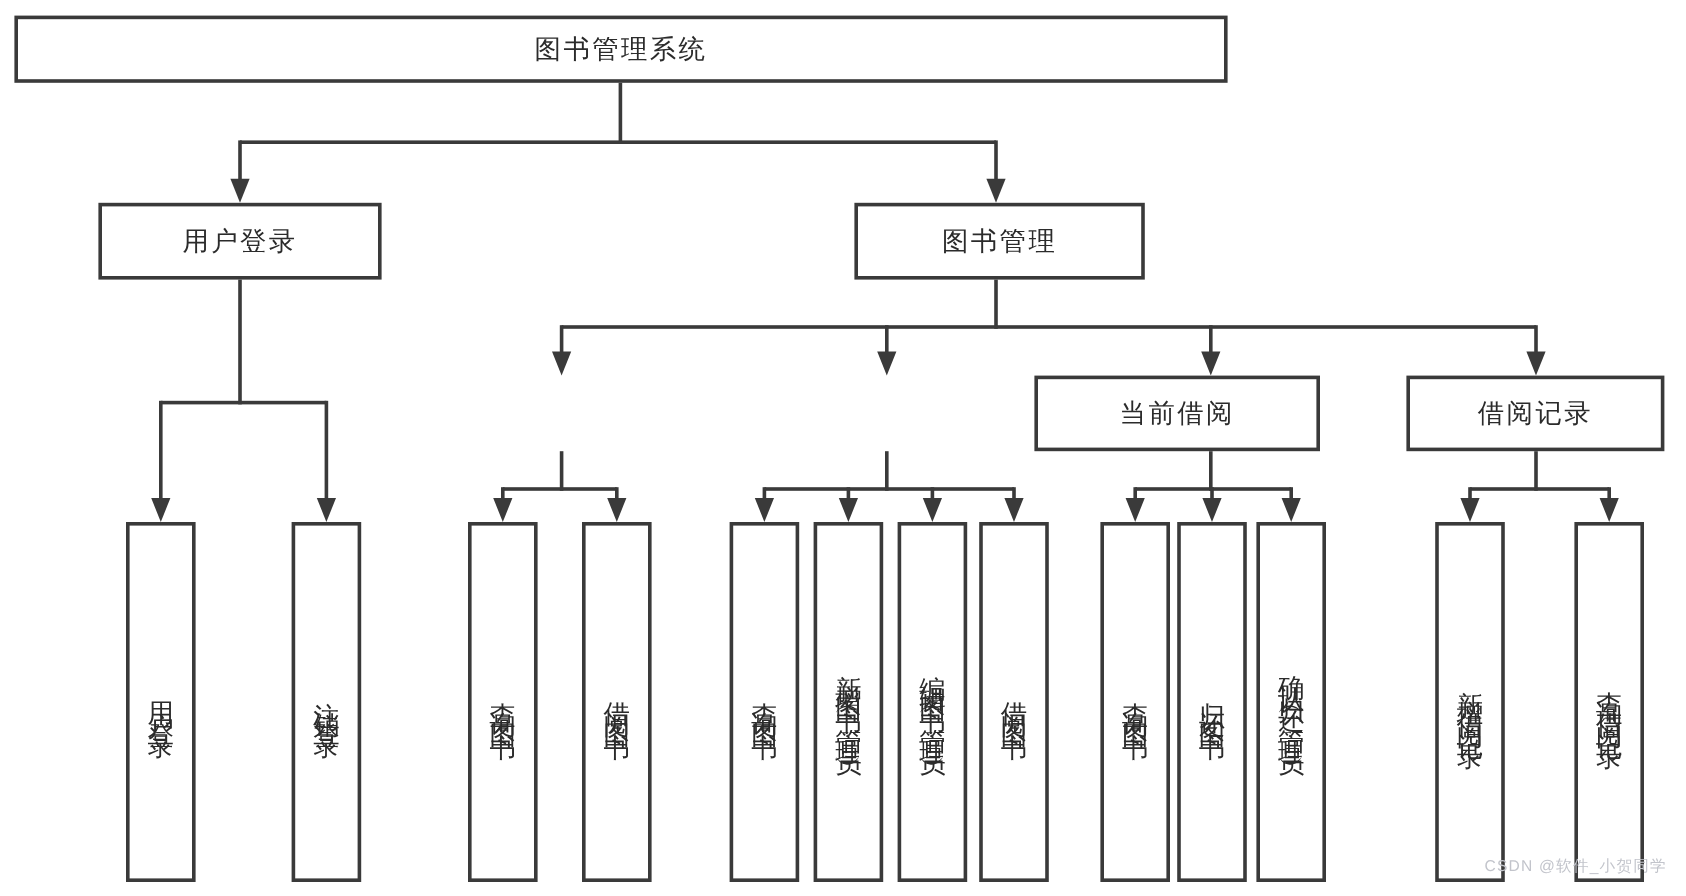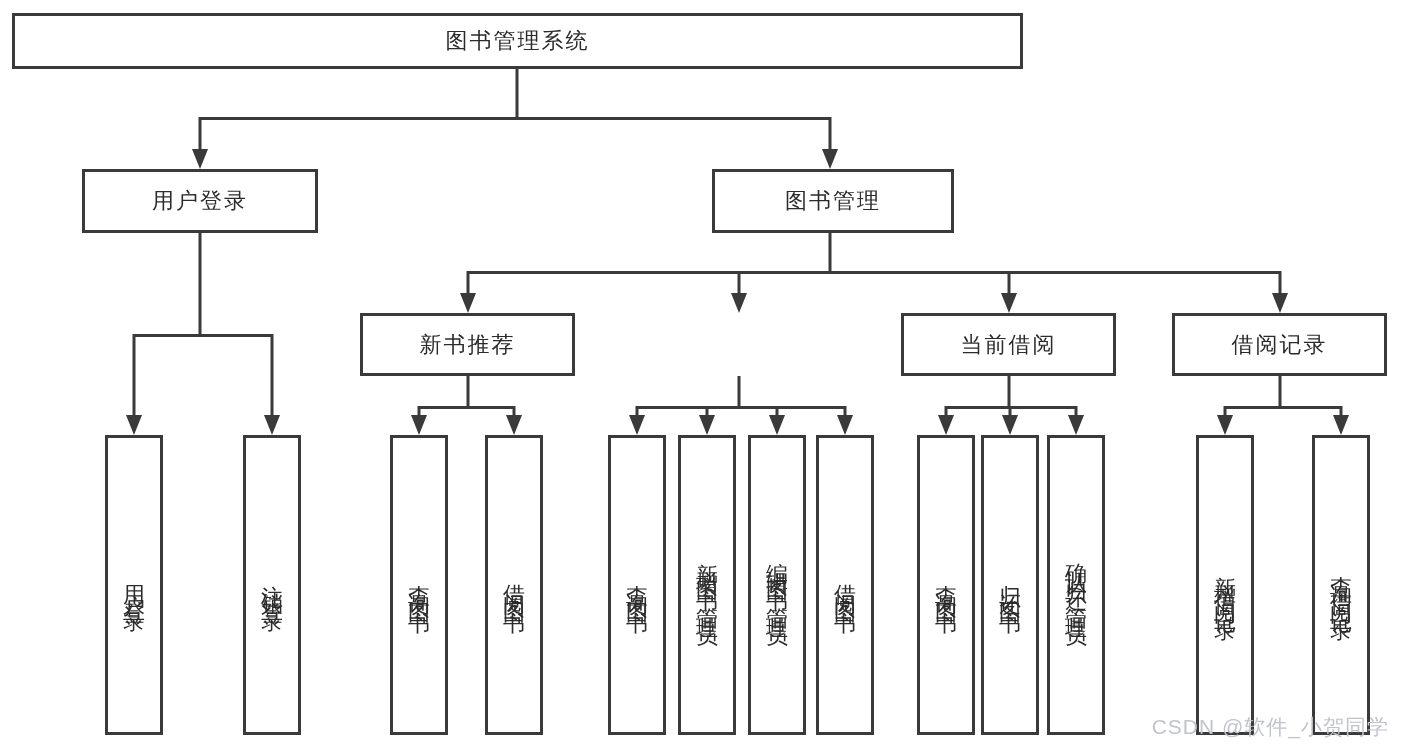--- a/index.html
+++ b/index.html
@@ -51,21 +51,21 @@
   .arrow::after{
     content:"";position:absolute;left:50%;bottom:0;
     width:0;height:0;transform:translateX(-50%);
     border-left:8px solid transparent;
     border-right:8px solid transparent;
     border-top:20px solid var(--line);
   }
   .watermark{
     position:absolute;
     right:16px;top:713px;
-    font-size:21px;letter-spacing:1px;
+    font-size:13px;letter-spacing:1px;
     color:var(--watermark);
     z-index:10;
   }
 </style>
 </head>
 <body>
 
 <div class="canvas">
 
   <div class="node" style="left:12px;top:13px;width:1011px;height:56px">图书管理系统</div>
@@ -78,22 +78,21 @@
   <div class="node" style="left:82px;top:169px;width:236px;height:64px">用户登录</div>
   <div class="node" style="left:712px;top:169px;width:242px;height:64px">图书管理</div>
 
   <div class="vline" style="left:830px;top:233px;height:41px"></div>
   <div class="hline" style="left:468px;top:271px;width:812px"></div>
   <div class="arrow" style="left:468px;top:271px;height:42px"></div>
   <div class="arrow" style="left:739px;top:271px;height:42px"></div>
   <div class="arrow" style="left:1009px;top:271px;height:42px"></div>
   <div class="arrow" style="left:1280px;top:271px;height:42px"></div>
 
-  <div class="node" style="left:360px;top:313px;width:215px;height:63px">新书推荐</div>
-  <div class="node" style="left:901px;top:313px;width:215px;height:63px">当前借阅</div>
+  <div class="node" style="left:862px;top:313px;width:238px;height:63px">当前借阅</div>
   <div class="node" style="left:1172px;top:313px;width:215px;height:63px">借阅记录</div>
 
   <div class="vline" style="left:200px;top:233px;height:104px"></div>
   <div class="hline" style="left:134px;top:334px;width:138px"></div>
   <div class="arrow" style="left:134px;top:334px;height:101px"></div>
   <div class="arrow" style="left:272px;top:334px;height:101px"></div>
 
   <div class="vline" style="left:468px;top:376px;height:33px"></div>
   <div class="hline" style="left:419px;top:406px;width:95px"></div>
   <div class="arrow" style="left:419px;top:406px;height:29px"></div>

